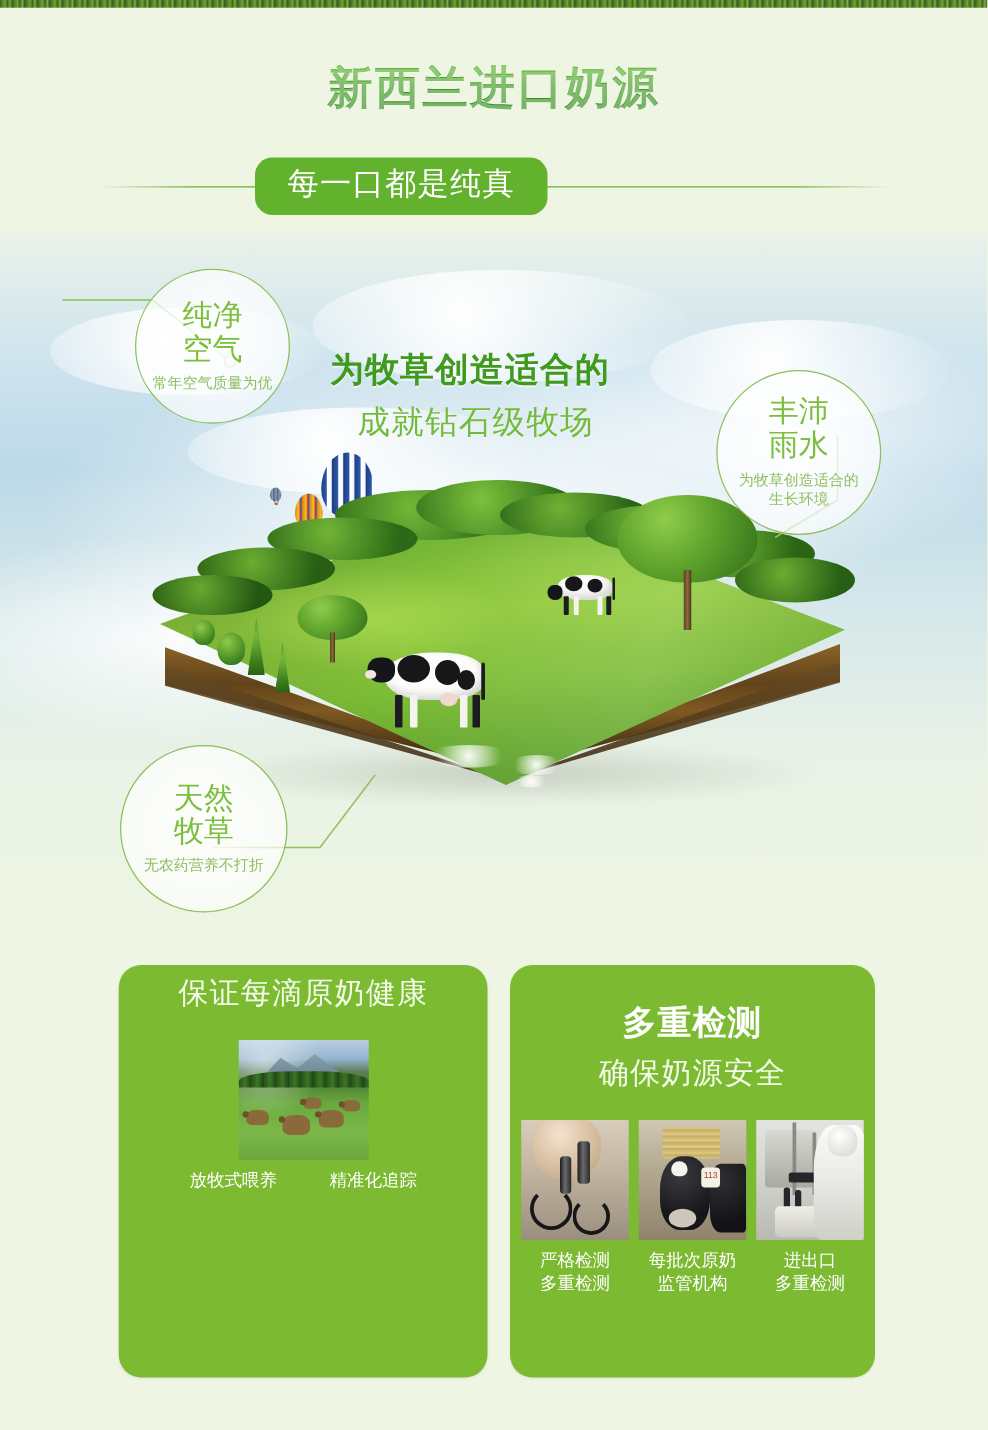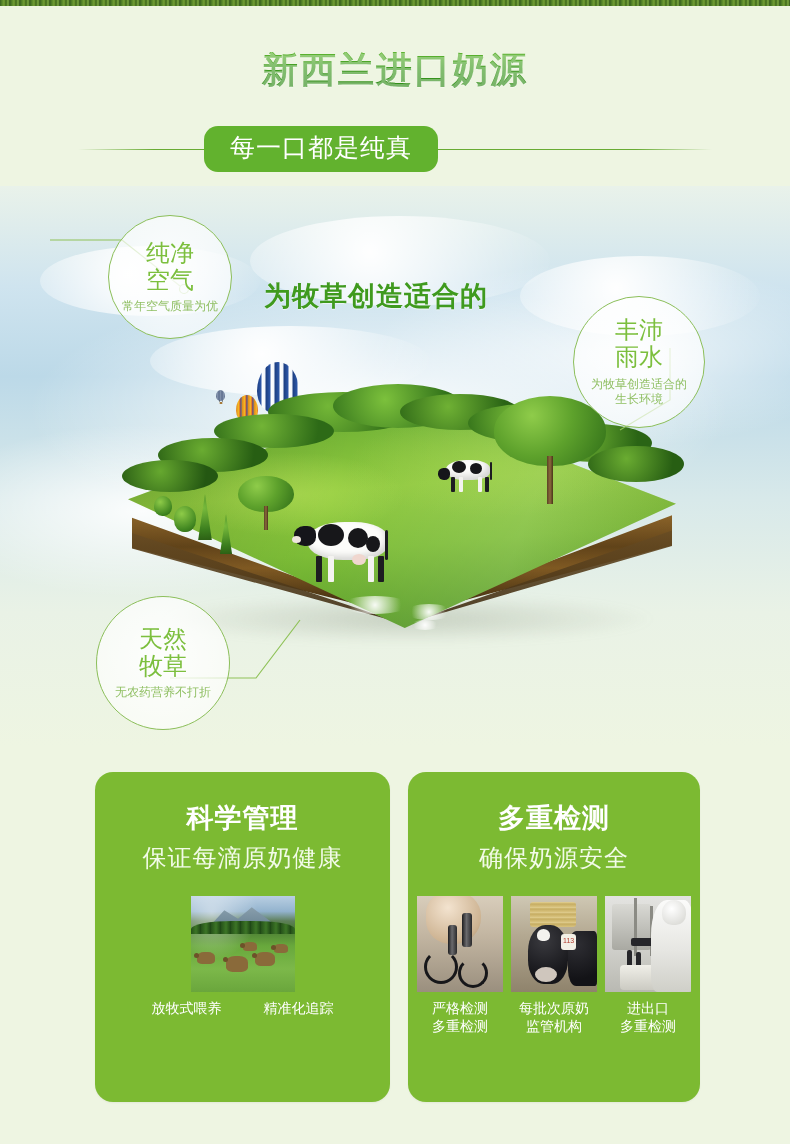--- a/index.html
+++ b/index.html
@@ -308,20 +308,21 @@
       <div class="basket"></div>
     </div>
     <div class="balloon" id="balloon-tiny" style="left:216px; top:204px;">
       <div class="envelope"></div>
       <div class="ropes"></div>
       <div class="basket"></div>
     </div>
 
     <div class="hero-text">
       <div class="hero-line1">为牧草创造适合的</div>
+      <div class="hero-line2">成就钻石级牧场</div>
     </div>
 
     <div class="block">
       <div class="shadow"></div>
       <div class="soil"></div>
       <div class="soil2"></div>
       <div class="grass-top"></div>
       <div class="shade"></div>
 
       <div class="hedge" style="left:150px; top:-6px; width:150px; height:40px; background:radial-gradient(circle at 40% 35%,#73b737,#2e6b17 75%);"></div>
@@ -410,21 +411,20 @@
   <div class="badge" style="left:573px; top:296px; width:132px; height:132px;">
     <div class="b-title">丰沛</div>
     <div class="b-title">雨水</div>
     <div class="b-desc">为牧草创造适合的</div>
     <div class="b-desc" style="margin-top:0;">生长环境</div>
   </div>
 
   <div class="cards">
 
     <div class="card left">
-      <div class="card-title">科学管理</div>
       <div class="card-sub">保证每滴原奶健康</div>
 
       <div class="photos">
         <div class="photo ph-pasture">
           <div class="mtn"></div>
           <div class="treeline"></div>
           <div class="c" style="left:34%; top:62%; width:22px; height:16px;"></div>
           <div class="c" style="left:6%;  top:58%; width:18px; height:12px;"></div>
           <div class="c" style="left:62%; top:58%; width:20px; height:14px;"></div>
           <div class="c" style="left:50%; top:48%; width:14px; height:9px;"></div>

